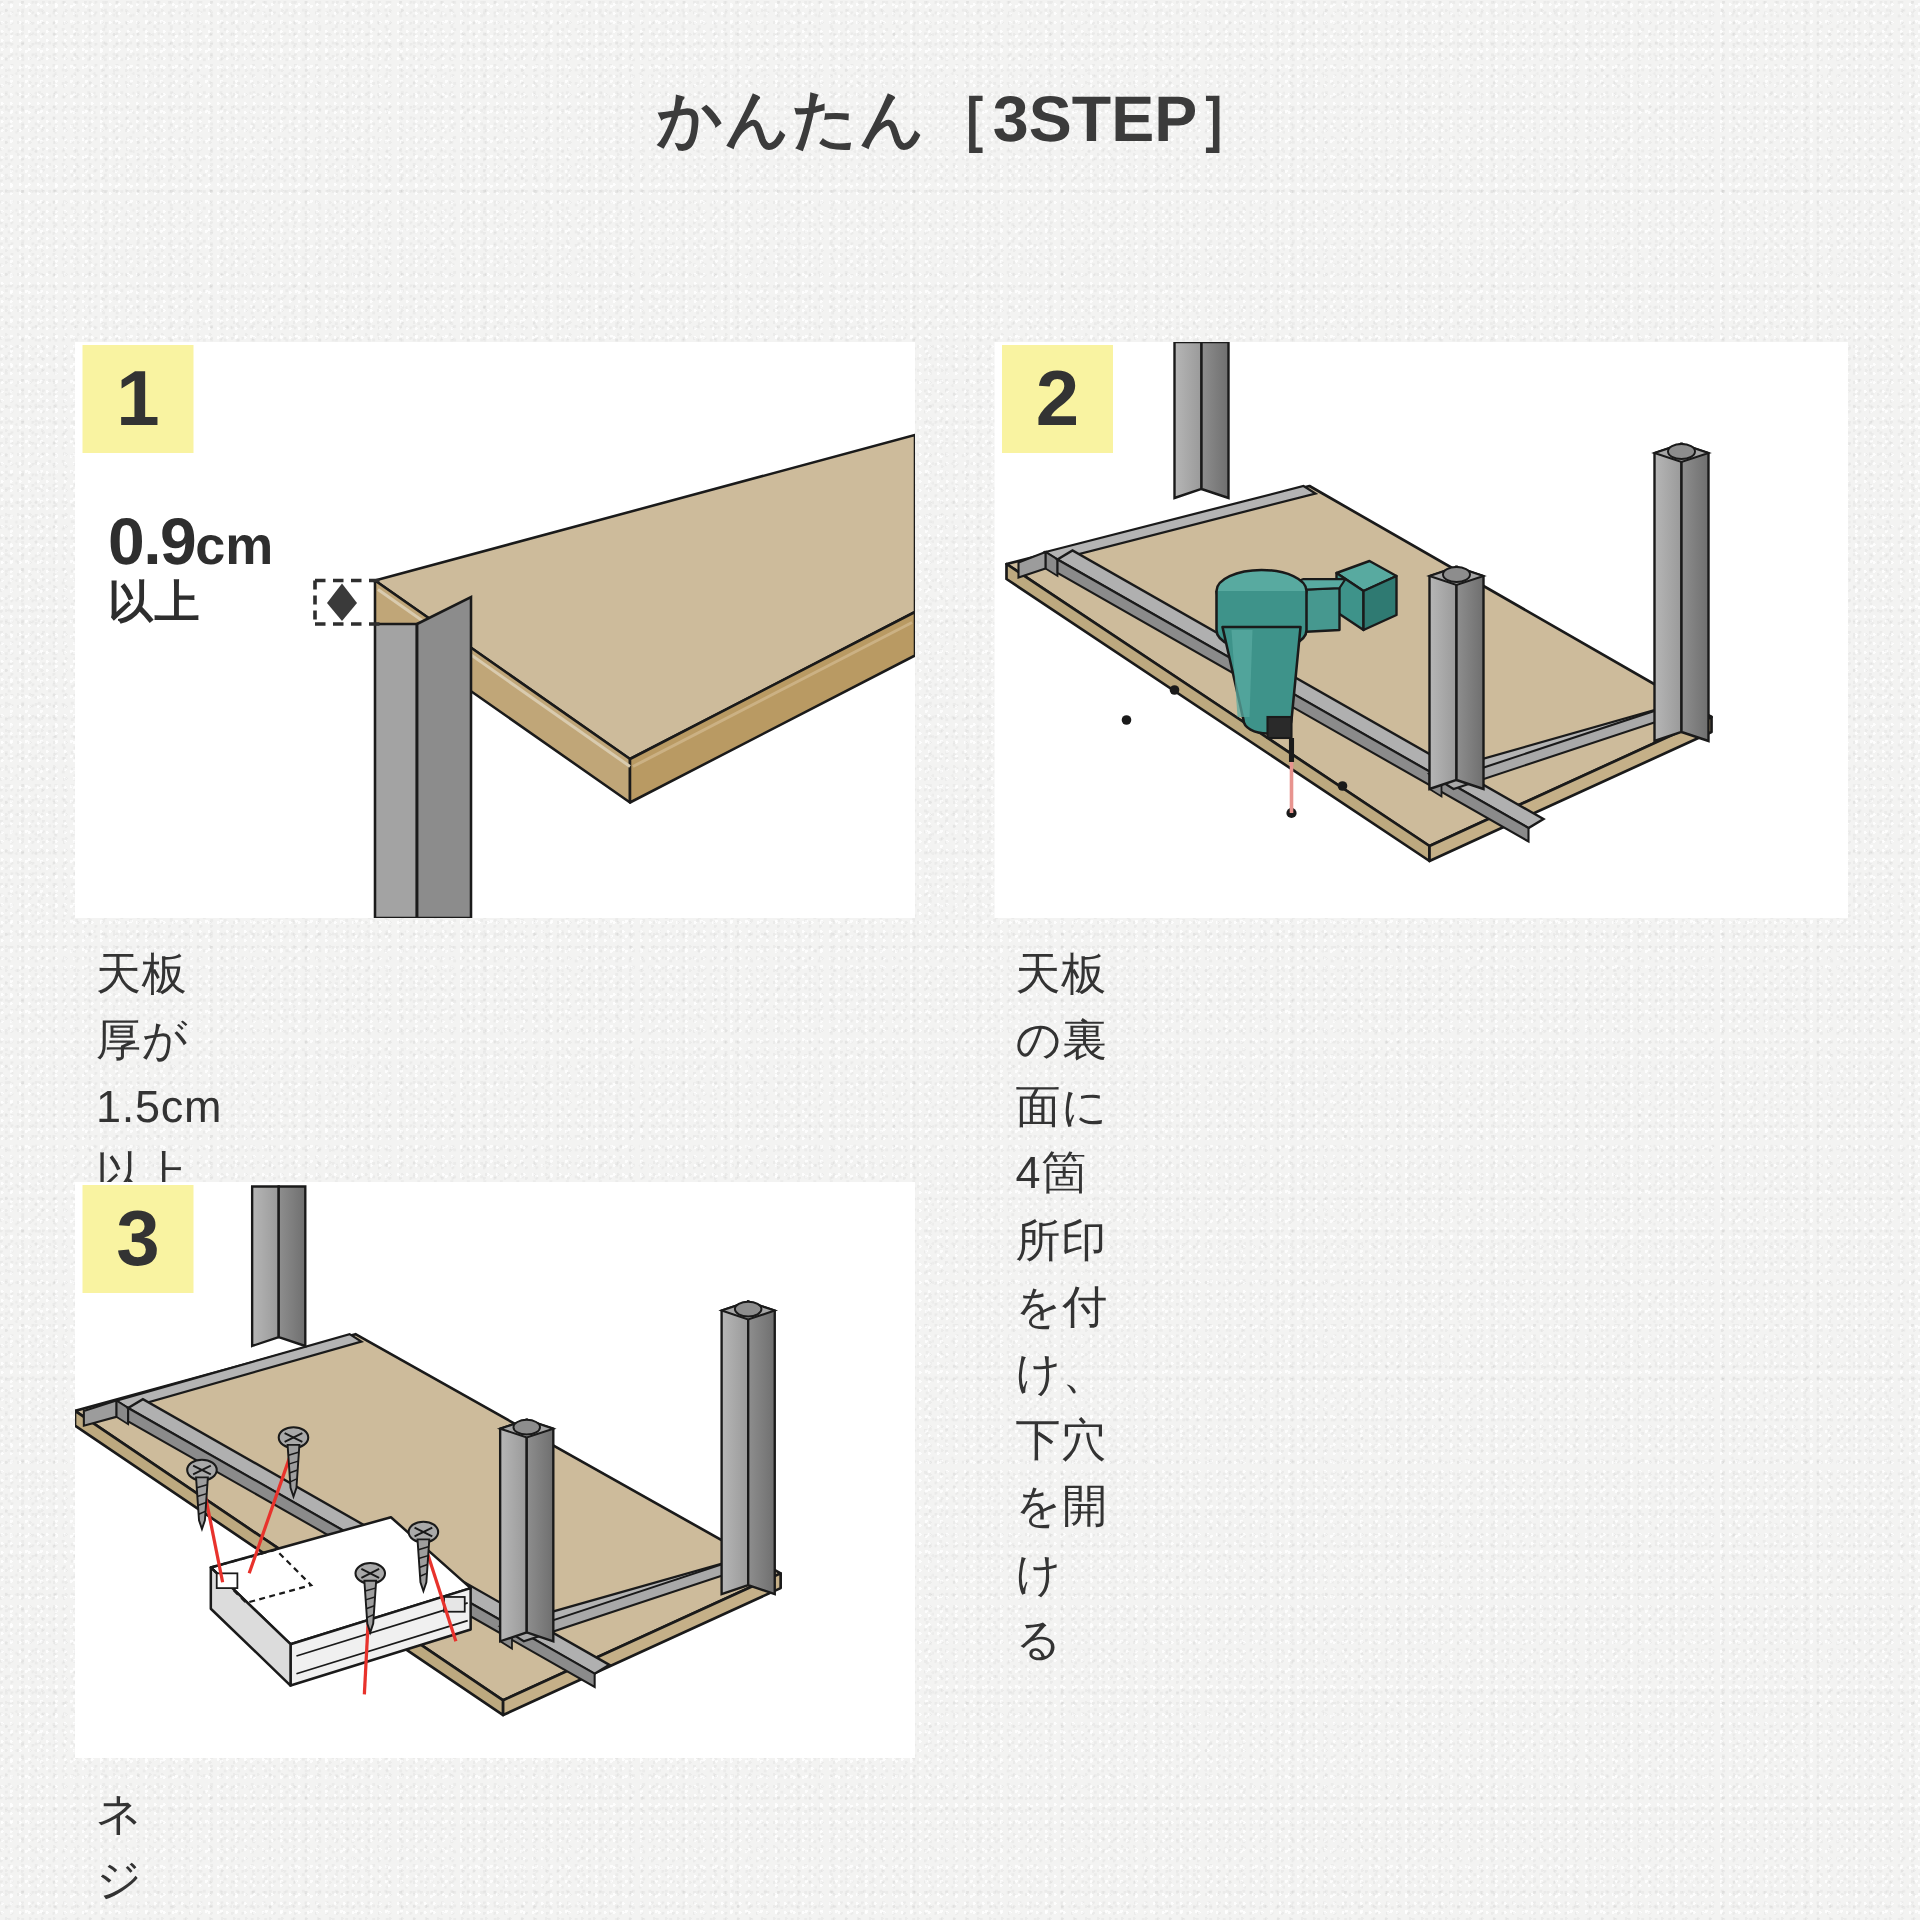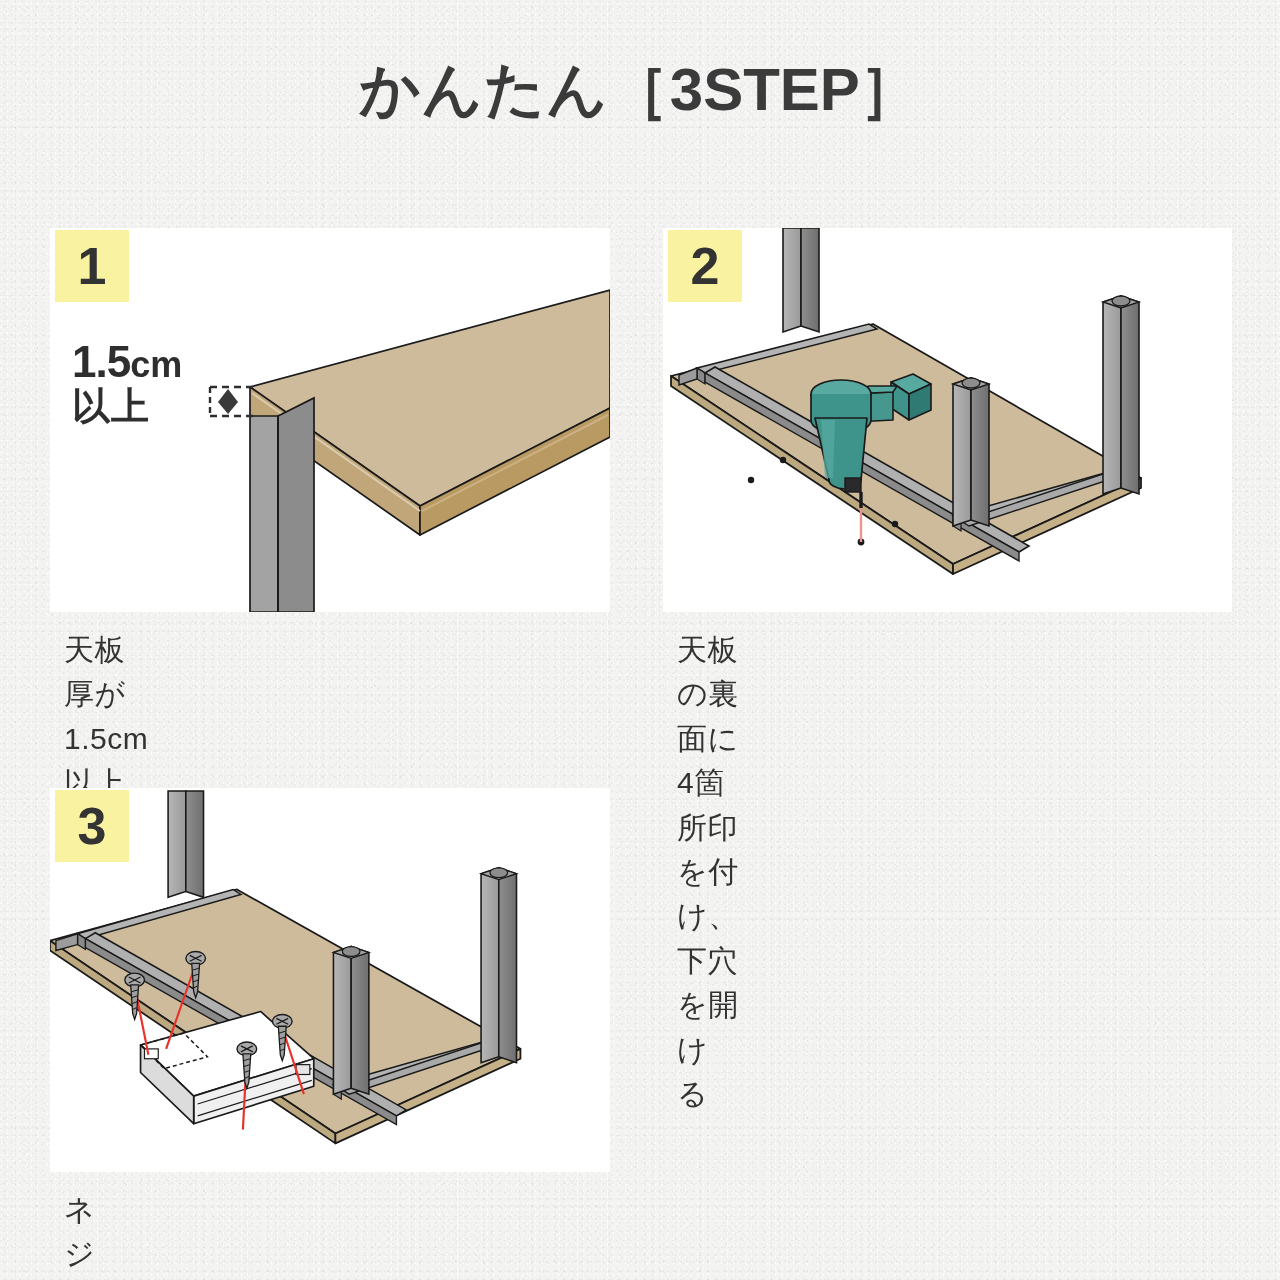--- a/index.html
+++ b/index.html
@@ -25,21 +25,21 @@
     background-size: 7px 7px, 11px 11px, 9px 9px, 13px 13px, 8px 8px, 6px 6px, 10px 10px;
   }
 
   
   .title {
     position: absolute;
     left: 0;
     top: 58px;
     width: 1280px;
     text-align: center;
-    font-size: 60px;
+    font-size: 43px;
     font-weight: bold;
     color: #3b3b3b;
     letter-spacing: 1px;
     line-height: 1.05;
     white-space: nowrap;
   }
   .title .bracket { font-weight: bold; }
   .title .step-word { letter-spacing: 0px; }
 
   
@@ -95,21 +95,21 @@
     position: absolute;
     left: 22px;
     top: 112px;
     color: #2e2e2e;
     font-weight: bold;
     line-height: 1.02;
     z-index: 4;
   }
   .dim-num { font-size: 44px; letter-spacing: -1px; }
   .dim-unit { font-size: 36px; }
-  .dim-sub { font-size: 38px; display: block; margin-top: 2px; letter-spacing: 1px; }
+  .dim-sub { font-size: 30px; display: block; margin-top: 2px; letter-spacing: 1px; }
 </style>
 </head>
 <body>
 
 <div class="title">
   <span>かんたん</span><span class="bracket">［</span><span class="step-word">3STEP</span><span class="bracket">］</span>
 </div>
 
 <div class="step" id="step1">
   <div class="panel">
@@ -151,21 +151,21 @@
 
       <polygon points="178,161 188,174 168,174" fill="#3a3a3a"></polygon>
       <polygon points="178,186 188,174 168,174" fill="#3a3a3a"></polygon>
     </svg>
 
     <div class="badge">
       <span>1</span>
     </div>
 
     <div class="dim-label">
-      <span class="dim-num">1.5</span><span class="dim-unit">cm</span>
+      <span class="dim-num">0.9</span><span class="dim-unit">cm</span>
       <span class="dim-sub">以上</span>
     </div>
   </div>
 
   <div class="caption">天板厚が1.5cm以上あるか
 チェック</div>
 </div>
 
 <div class="step" id="step2">
   <div class="panel">

